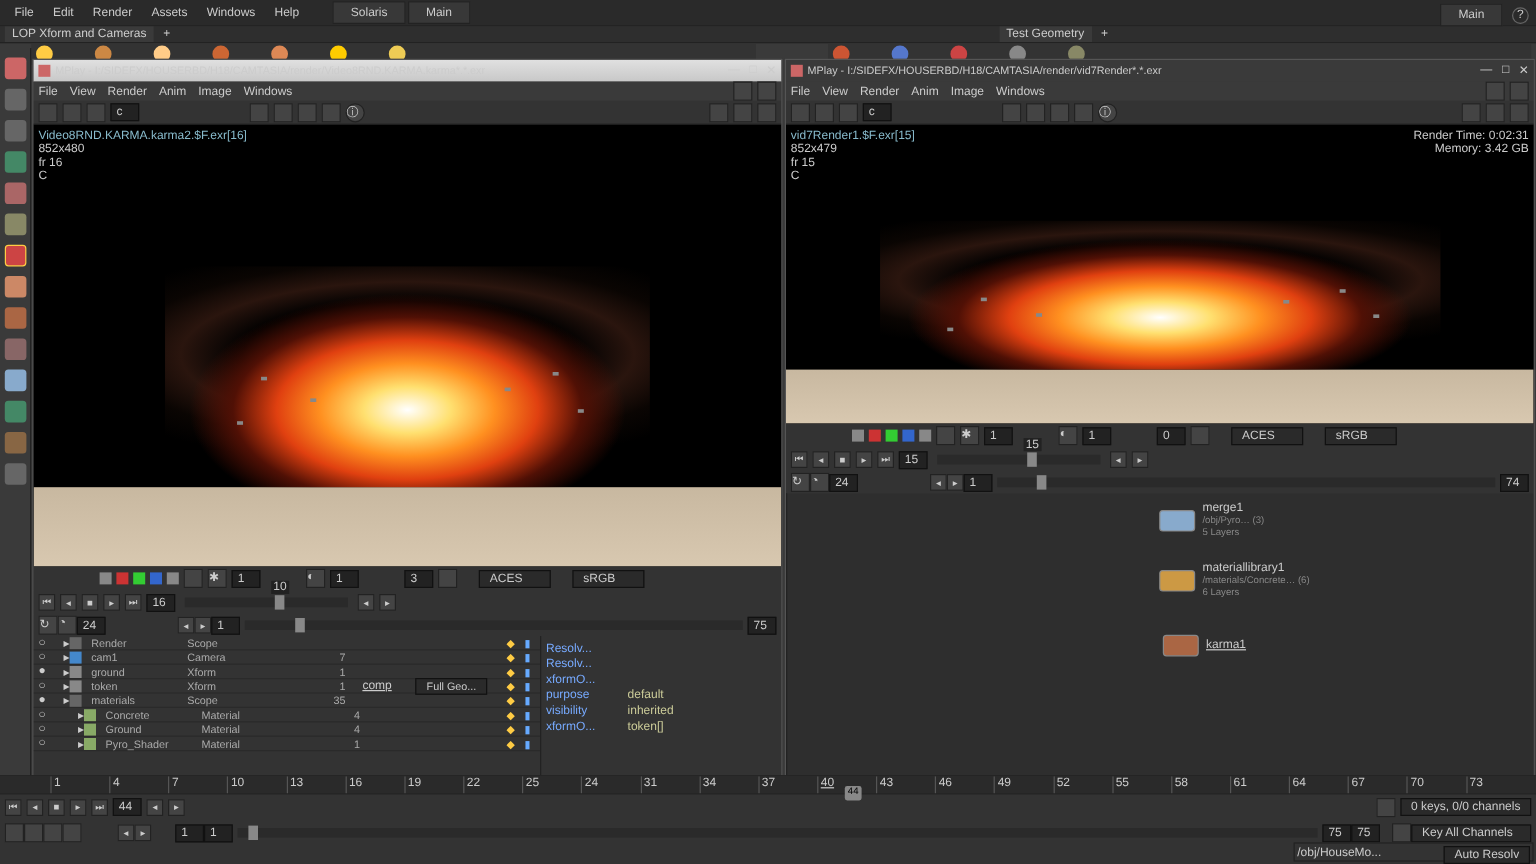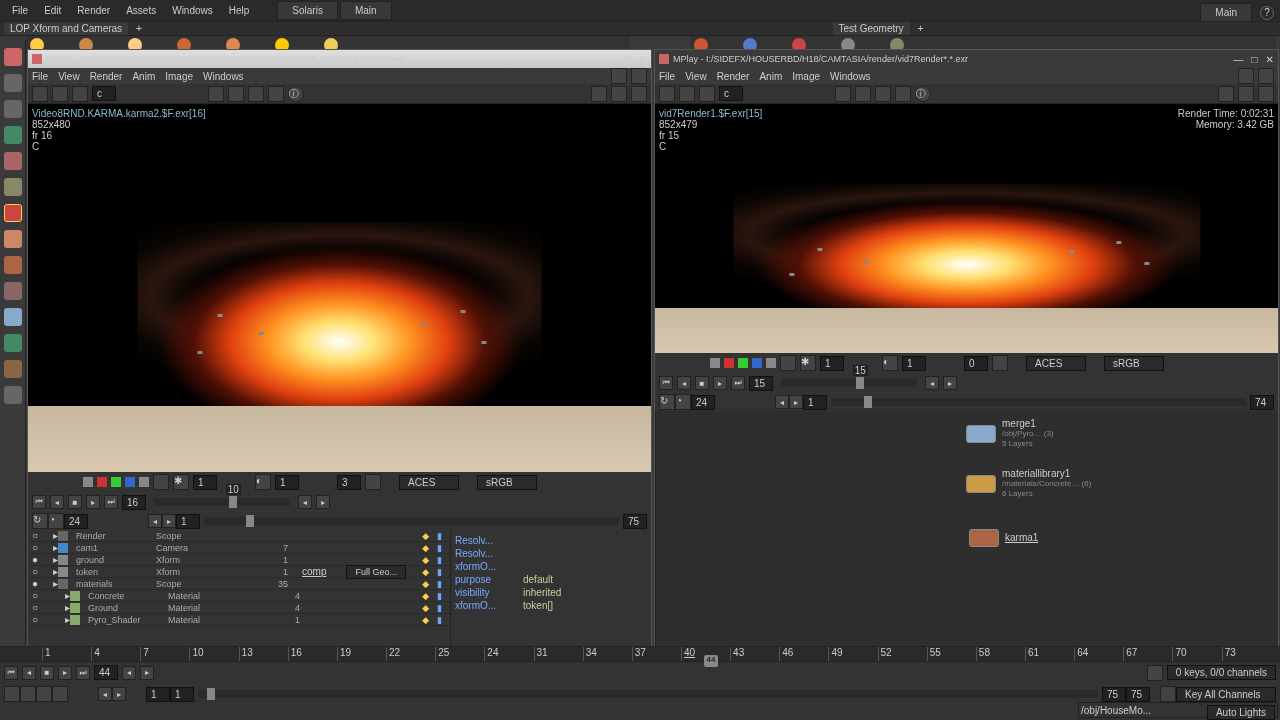--- a/index.html
+++ b/index.html
@@ -559,14 +559,14 @@
     <span class="field">75</span>
     <span class="field">75</span>
     <span style="width:10px"></span>
     <div class="tool-btn"></div>
     <span class="dd" style="min-width:100px">Key All Channels</span>
   </div>
 </div>
 <div class="right-panel" style="bottom:2px;right:2px;height:16px;width:200px;display:flex;align-items:flex-start;gap:6px">
   <span>/obj/HouseMo...</span>
   <span style="flex:1"></span>
-  <span class="dd">Auto Lights</span>
+  <span class="dd">Auto Resolv</span>
 </div>
 
 </body></html>

